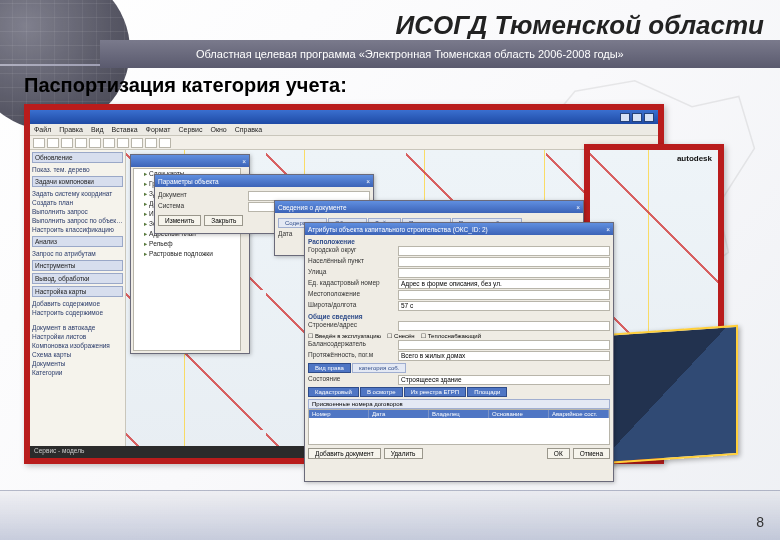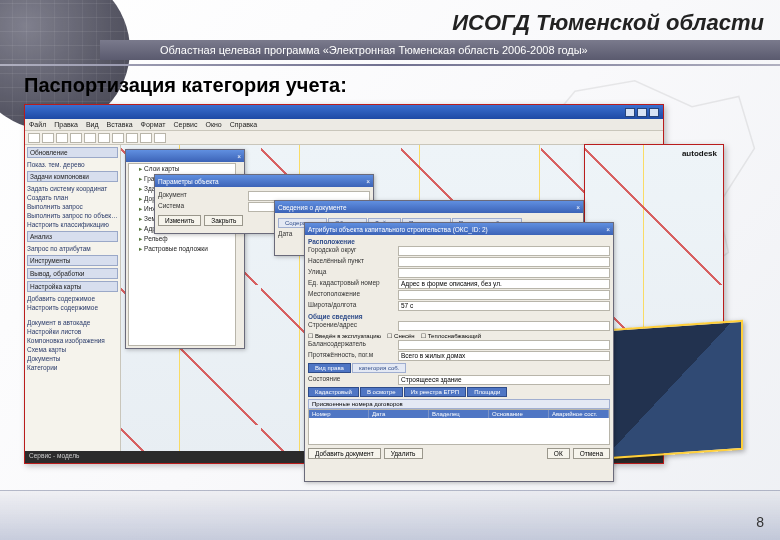--- a/index.html
+++ b/index.html
@@ -21,29 +21,29 @@
     background: radial-gradient(circle at 35% 35%, #6a6a7a 0%, #3a3a4a 60%, #222230 100%);
     opacity: .85;
   }
   .globe::after{
     content:""; position:absolute; inset:0; border-radius:50%;
     background: repeating-linear-gradient(0deg, rgba(255,255,255,.08) 0 1px, transparent 1px 14px),
                 repeating-linear-gradient(90deg, rgba(255,255,255,.06) 0 1px, transparent 1px 14px);
   }
   .header {
     position: absolute; top: 10px; right: 16px;
-    font-size: 22px; font-weight: 700; font-style: italic;
+    font-size: 26px; font-weight: 700; font-style: italic;
     color: #222;
   }
   .subheader-bar {
     position: absolute; top: 40px; left: 100px; right: 0;
-    height: 20px;
+    height: 28px;
     background: linear-gradient(#7a7a8c,#5a5a6e);
     color: #fff; font-size: 11px;
-    display: flex; align-items: center; padding-left: 60px;
+    display: flex; align-items: center; padding-left: 96px;
   }
   .section-title {
     position: absolute; top: 74px; left: 24px;
     font-size: 20px; font-weight: 700; color: #000;
   }
   .watermark {
     position:absolute; right:10px; top:60px; width:260px; height:260px;
     opacity:.12;
   }
   .watermark svg { width:100%; height:100%; }
@@ -58,21 +58,21 @@
   }
 
   
   .composite {
     position:absolute; left:24px; top:104px;
     width:680px; height:380px;
   }
   .win {
     position:absolute;
     background:#86efac;
-    border:1px solid #b91c1c;
+    border:6px solid #b91c1c;
     box-shadow: 2px 2px 6px rgba(0,0,0,.25);
     font-size:7px;
     color:#222;
   }
   .titlebar {
     height:14px;
     background: linear-gradient(#3a6fcf,#1e4aa5);
     color:#fff; display:flex; align-items:center;
     padding:0 4px; font-size:7px;
     justify-content:space-between;

